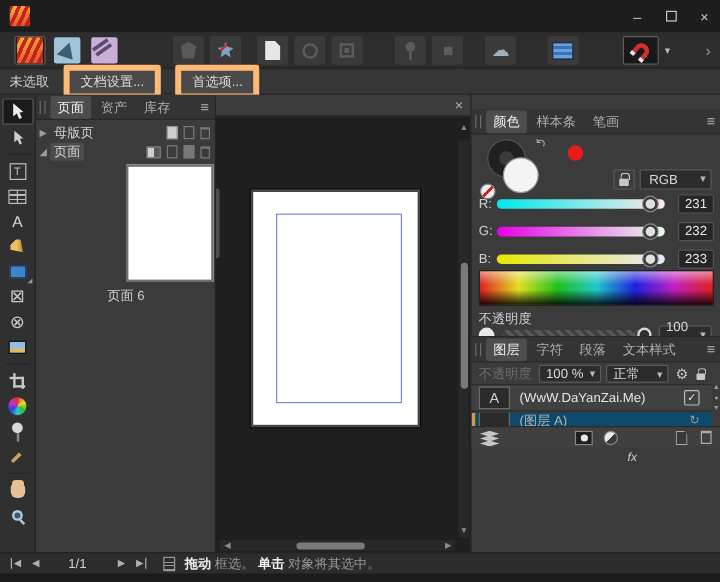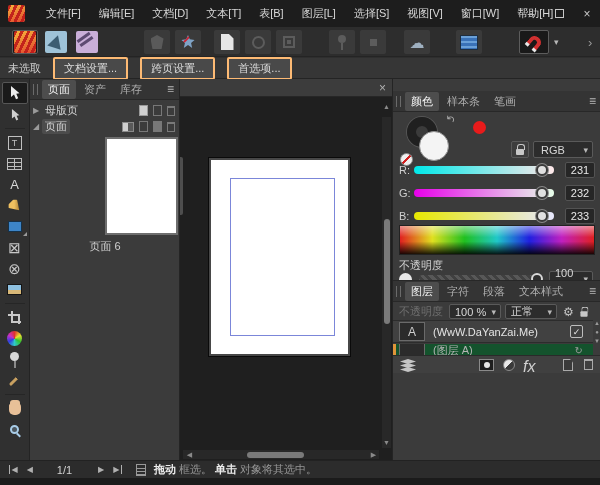--- a/index.html
+++ b/index.html
@@ -45,21 +45,21 @@
   .i-table { width:18px; height:15px; background:repeating-linear-gradient(180deg,#6aa0d8 0 2px,#3a72b8 2px 5px); border:1px solid #1e2e40; }
   .i-magnet { width:13px; height:13px; border:4px solid #d03030; border-bottom:none; border-radius:8px 8px 0 0; position:relative; transform:rotate(40deg); }
   .i-magnet::before,.i-magnet::after { content:""; position:absolute; bottom:-1px; width:4px; height:3px; background:#e8e8e8; }
   .i-magnet::before { left:-4px; } .i-magnet::after { right:-4px; }
   .caret { color:#b8b8b8; font-size:9px; }
   .overflow { color:#999; font-size:13px; }
 
   
   .contextbar { position:absolute; left:0; top:58px; width:600px; height:21px; background:#363636; border-bottom:1px solid #242424; display:flex; align-items:center; }
   .ctx-status { margin-left:8px; color:#cfcfcf; }
-  .ctx-btn { margin-left:12px; background:#494949; border:2px solid #fdba74; border-radius:2px; color:#dcdcdc; padding:2px 9px; font-size:11px; }
+  .ctx-btn { margin-left:12px; background:#494949; border:5px solid #fdba74; border-radius:2px; color:#dcdcdc; padding:2px 9px; font-size:11px; }
 
   
   .bodywrap { position:absolute; left:0; top:79px; width:600px; height:381px; }
   .tools { position:absolute; left:0; top:0; width:30px; height:381px; background:#303030; border-right:1px solid #242424; display:flex; flex-direction:column; align-items:center; padding-top:3px; }
   .tool { width:26px; height:21px; display:flex; align-items:center; justify-content:center; flex:0 0 auto; }
   .tool.sel { background:#1a1a1a; border:1px solid #565656; border-radius:2px; height:22px; }
   .tdiv { width:20px; height:1px; background:#262626; margin:3px 0; flex:0 0 auto; }
   .i-ttext { width:14px; height:14px; border:1px solid #c0c0c0; color:#c0c0c0; font-size:9px; display:flex; align-items:center; justify-content:center; }
   .i-tbl { width:15px; height:12px; border:1px solid #bdbdbd; background:linear-gradient(#bdbdbd,#bdbdbd) 50% 0/1px 100% no-repeat, repeating-linear-gradient(180deg,transparent 0 3px,#bdbdbd 3px 4px); }
   .i-atext { color:#d8d8d8; font-size:13px; }
@@ -153,35 +153,35 @@
   .blendrow { position:absolute; left:0; top:22px; width:208px; height:17px; display:flex; align-items:center; }
   .dim-label { color:#6e6e6e; margin-left:6px; }
   .dd-op { width:52px; height:15px; padding-left:5px; margin-left:6px; }
   .dd-blend { width:52px; height:15px; padding-left:5px; margin-left:4px;font-family:Liberation Serif, serif; }
   .gear { color:#c4c4c4; font-size:12px; margin-left:6px; }
   .locksm { margin-left:6px; transform:scale(.9); }
   .layerrow { position:absolute; left:0; top:39px; width:200px; height:23px; background:#414141; border-top:1px solid #2c2c2c; border-bottom:1px solid #2c2c2c; display:flex; align-items:center; }
   .lthumb { width:26px; height:19px; background:#2b2b2b; border:1px solid #6a6a6a; color:#cfcfcf; display:flex; align-items:center; justify-content:center; font-size:12px; margin-left:6px; background-clip:padding-box; }
   .lname { margin-left:8px; color:#e4e4e4; font-size:11px; white-space:nowrap; }
   .lcheck { position:absolute; right:10px; width:13px; height:13px; border:1px solid #bdbdbd; border-radius:2px; color:#e8e8e8; font-size:9px; display:flex; align-items:center; justify-content:center; }
-  .layerrow2 { position:absolute; left:0; top:63px; width:200px; height:12px; background:#14532d; overflow:hidden; display:flex; align-items:center; }
+  .layerrow2 { position:absolute; left:0; top:63px; width:200px; height:12px; background:#0c4a6e; overflow:hidden; display:flex; align-items:center; }
   .orangebar { position:absolute; left:0; top:0; width:3px; height:12px; background:#e0953a; }
   .lthumb2 { width:26px; height:18px; background:#2b2b2b; border:1px solid #6a6a6a; margin-left:6px; flex:0 0 auto; }
   .lname2 { margin-left:8px; color:#b4b4b4; }
   .llink { position:absolute; right:10px; color:#9a9a9a; font-size:10px; }
   .lscroll { position:absolute; right:0px; top:39px; width:8px; height:36px; display:flex; flex-direction:column; align-items:center; gap:3px; color:#9a9a9a; }
   .lscroll span { font-size:6px; line-height:1; }
   .lfooter { position:absolute; left:0; top:74px; width:208px; height:18px; background:#404040; border-top:1px solid #2a2a2a; }
   .i-stack { position:absolute; left:7px; top:3px; width:18px; height:12px; }
   .i-stack i { position:absolute; left:0; width:16px; height:5px; background:#c6c6c6; clip-path:polygon(50% 0,100% 50%,50% 100%,0 50%); }
   .i-stack i:nth-child(1){top:0;} .i-stack i:nth-child(2){top:4px;} .i-stack i:nth-child(3){top:8px;}
   .i-mask { position:absolute; left:86px; top:3px; width:15px; height:12px; background:#1e1e1e; border:1px solid #8a8a8a; }
   .i-mask::after { content:""; position:absolute; left:3.5px; top:2px; width:6px; height:6px; border-radius:50%; background:#e8e8e8; }
   .i-adj { position:absolute; left:110px; top:3px; width:12px; height:12px; border-radius:50%; border:1px solid #8a8a8a; background:linear-gradient(135deg,#e8e8e8 50%,#3a3a3a 50%); }
-  .i-fx { position:absolute; left:130px; top:2px; color:#d0d0d0; font-style:italic; font-size:16px; }
+  .i-fx { position:absolute; left:130px; top:20px; color:#d0d0d0; font-style:italic; font-size:10px; }
   .i-newdoc { position:absolute; right:28px; top:3px; width:10px; height:12px; border:1px solid #aaa; background:#3a3a3a; clip-path:polygon(0 0,70% 0,100% 30%,100% 100%,0 100%); }
   .i-trash2 { position:absolute; right:8px; top:3px; width:9px; height:11px; border:1px solid #aaa; border-top:2px solid #aaa; }
 
   
   .bottompanel { position:absolute; left:0; top:293px; width:208px; height:88px; background:#3b3b3b; border-top:1px solid #272727; }
 
   
   .statusbar { position:absolute; left:0; top:460px; width:600px; height:18px; background:#2c2c2c; border-top:1px solid #222; display:flex; align-items:center; color:#b8b8b8; }
   .stbtn { font-size:8px; color:#b0b0b0; margin-left:9px; }
   .stbtn.bar-l { border-left:1.5px solid #b0b0b0; padding-left:1.5px; }
@@ -193,32 +193,20 @@
   .hint span { color:#979797; }
   .bottomstrip { position:absolute; left:0; top:478px; width:600px; height:7px; background:#1b1b1b; }
 </style>
 </head>
 <body>
 
 <div class="app">
 
   <div class="titlebar">
     <span class="app-logo"></span>
-    <nav class="menus">
-      <span class="menu-item">文件[F]</span>
-      <span class="menu-item">编辑[E]</span>
-      <span class="menu-item">文档[D]</span>
-      <span class="menu-item">文本[T]</span>
-      <span class="menu-item">表[B]</span>
-      <span class="menu-item">图层[L]</span>
-      <span class="menu-item">选择[S]</span>
-      <span class="menu-item">视图[V]</span>
-      <span class="menu-item">窗口[W]</span>
-      <span class="menu-item">帮助[H]</span>
-    </nav>
     <div class="wincontrols">
       <span class="winbtn">–</span>
       <span class="winbtn"><span class="maxbox"></span></span>
       <span class="winbtn">×</span>
     </div>
   </div>
 
   <div class="toolbar">
     <div class="tb-abs" style="left:12px;">
       <span class="tbtn active">
@@ -277,21 +265,20 @@
       <span class="caret">▾</span>
     </div>
     <div class="tb-abs" style="left:588px;">
       <span class="overflow">›</span>
     </div>
   </div>
 
   <div class="contextbar">
     <span class="ctx-status">未选取</span>
     <button class="ctx-btn">文档设置...</button>
-    <button class="ctx-btn">跨页设置...</button>
     <button class="ctx-btn">首选项...</button>
   </div>
 
   <div class="bodywrap">
 
     <div class="tools">
       <span class="tool sel">
         <svg width="13" height="16" viewBox="0 0 13 16">
             <path d="M3 1 L3 12 L6 9.6 L8 14.2 L10.2 13.2 L8.3 8.8 L11.5 8.3 Z" fill="#ececec"></path>
           </svg>

